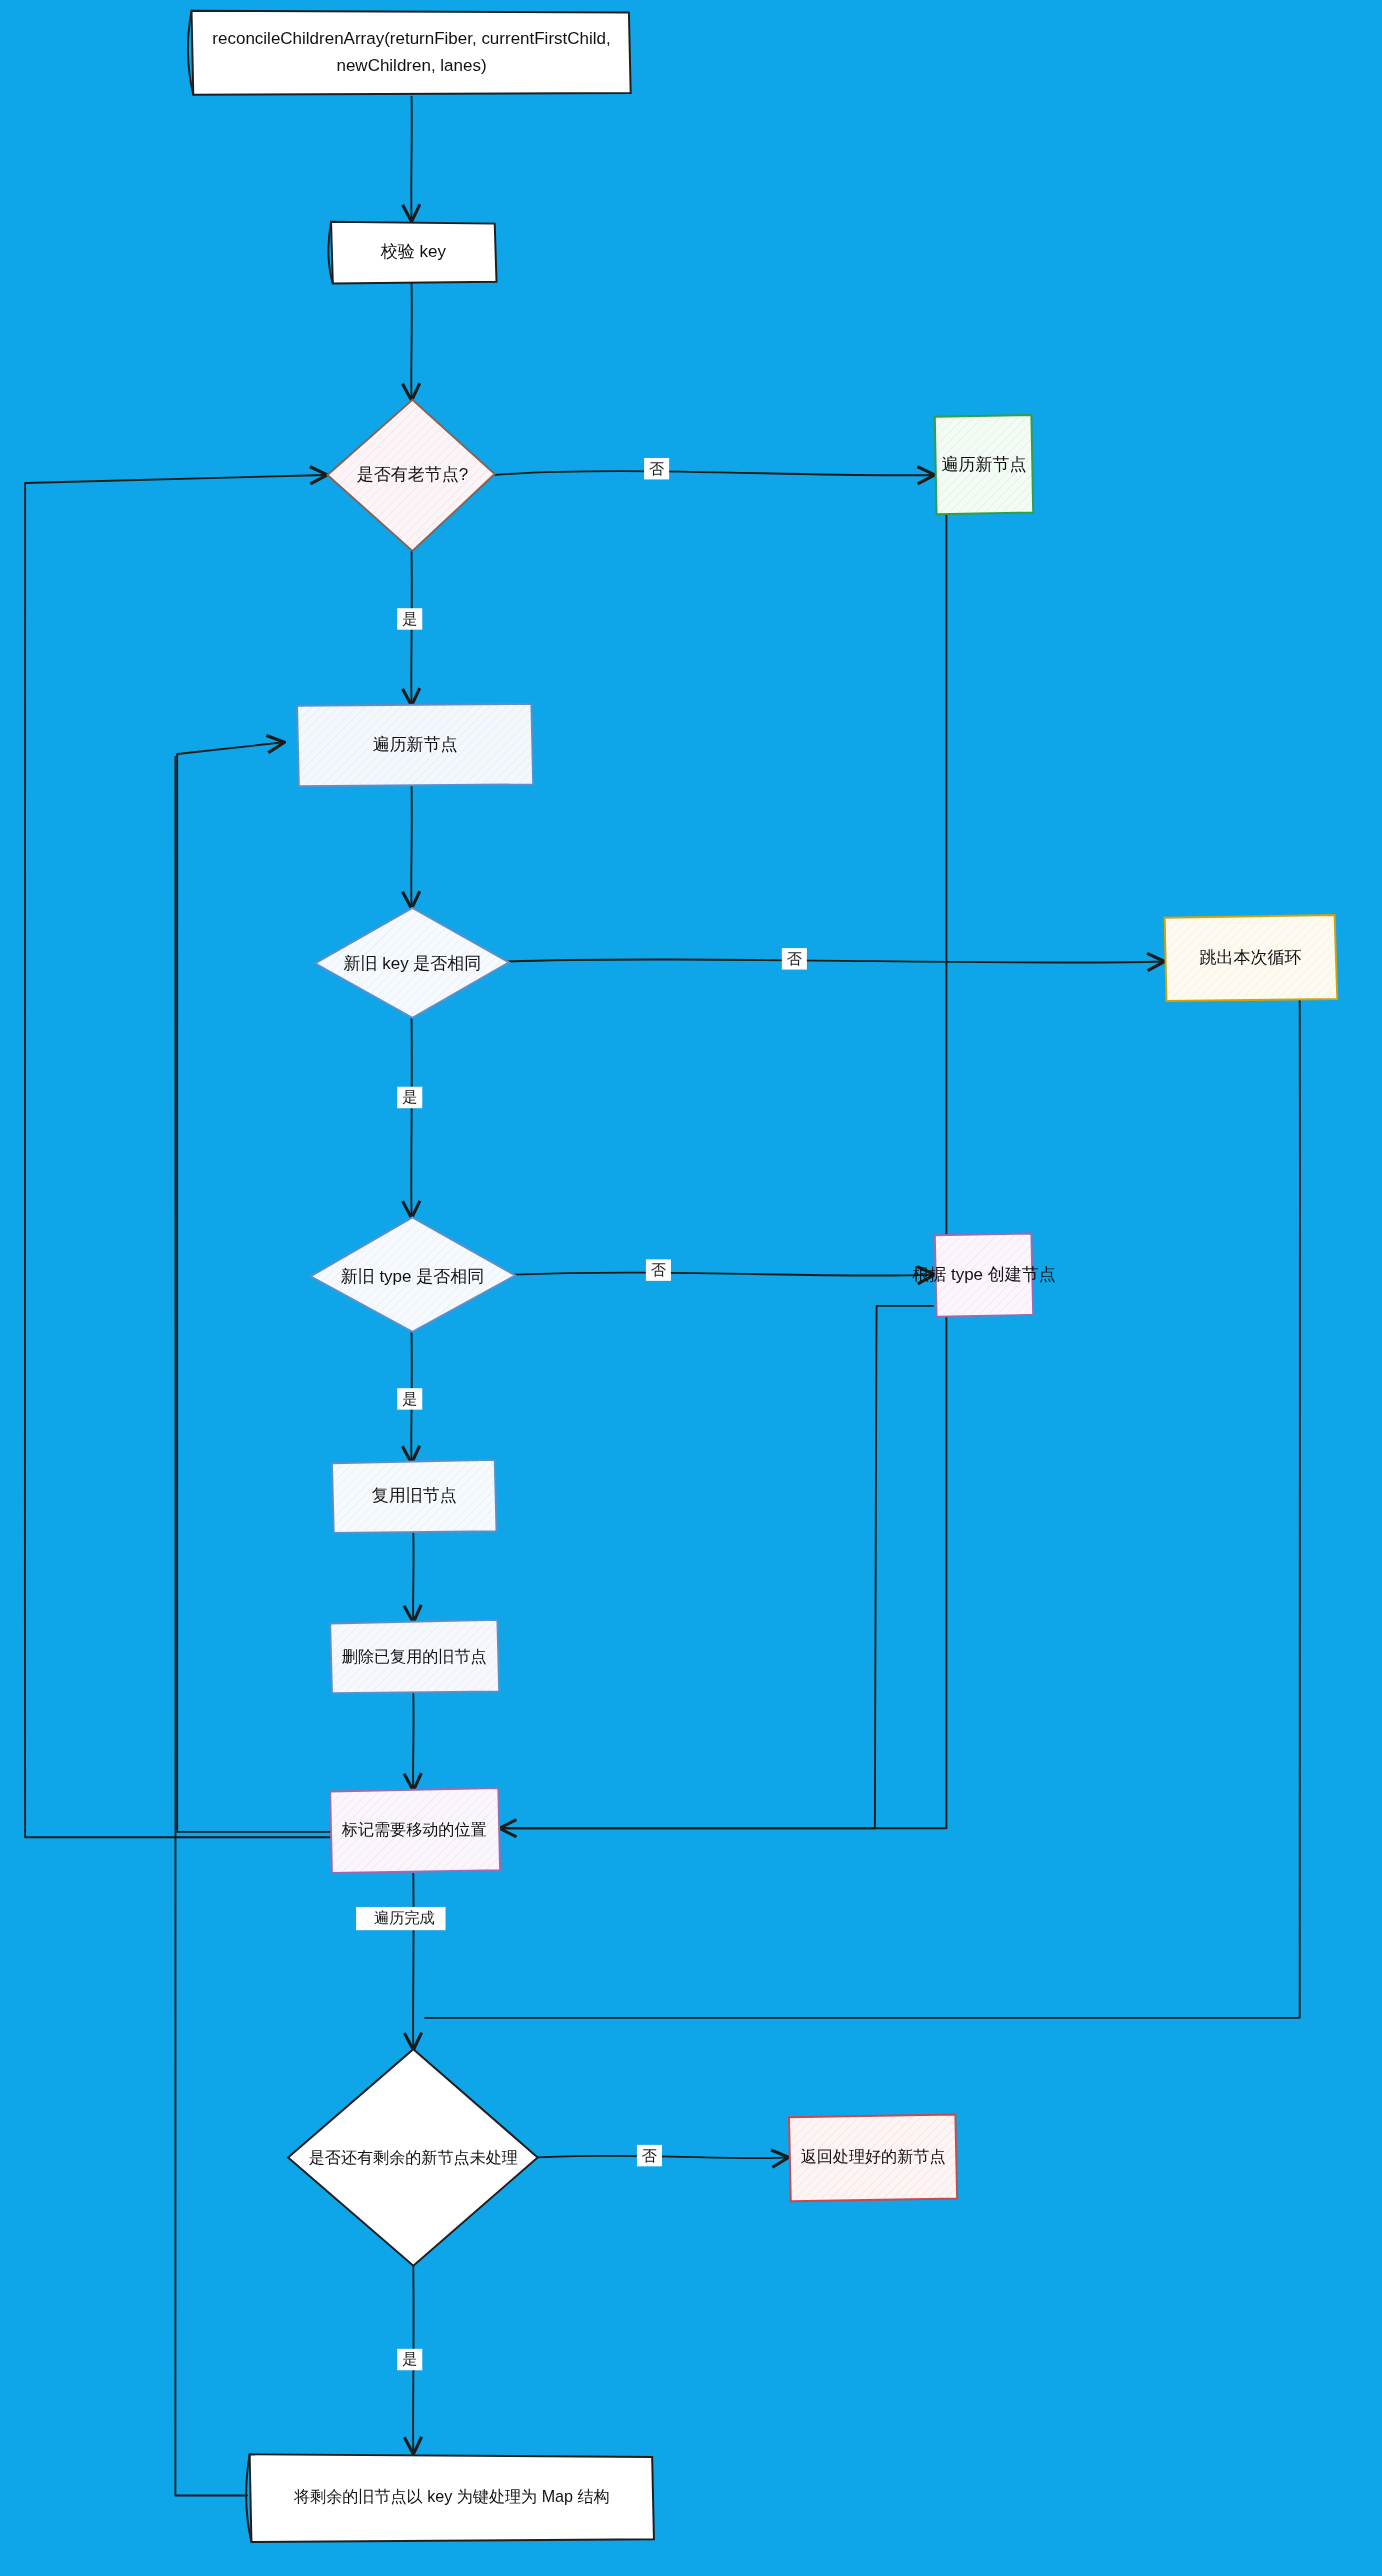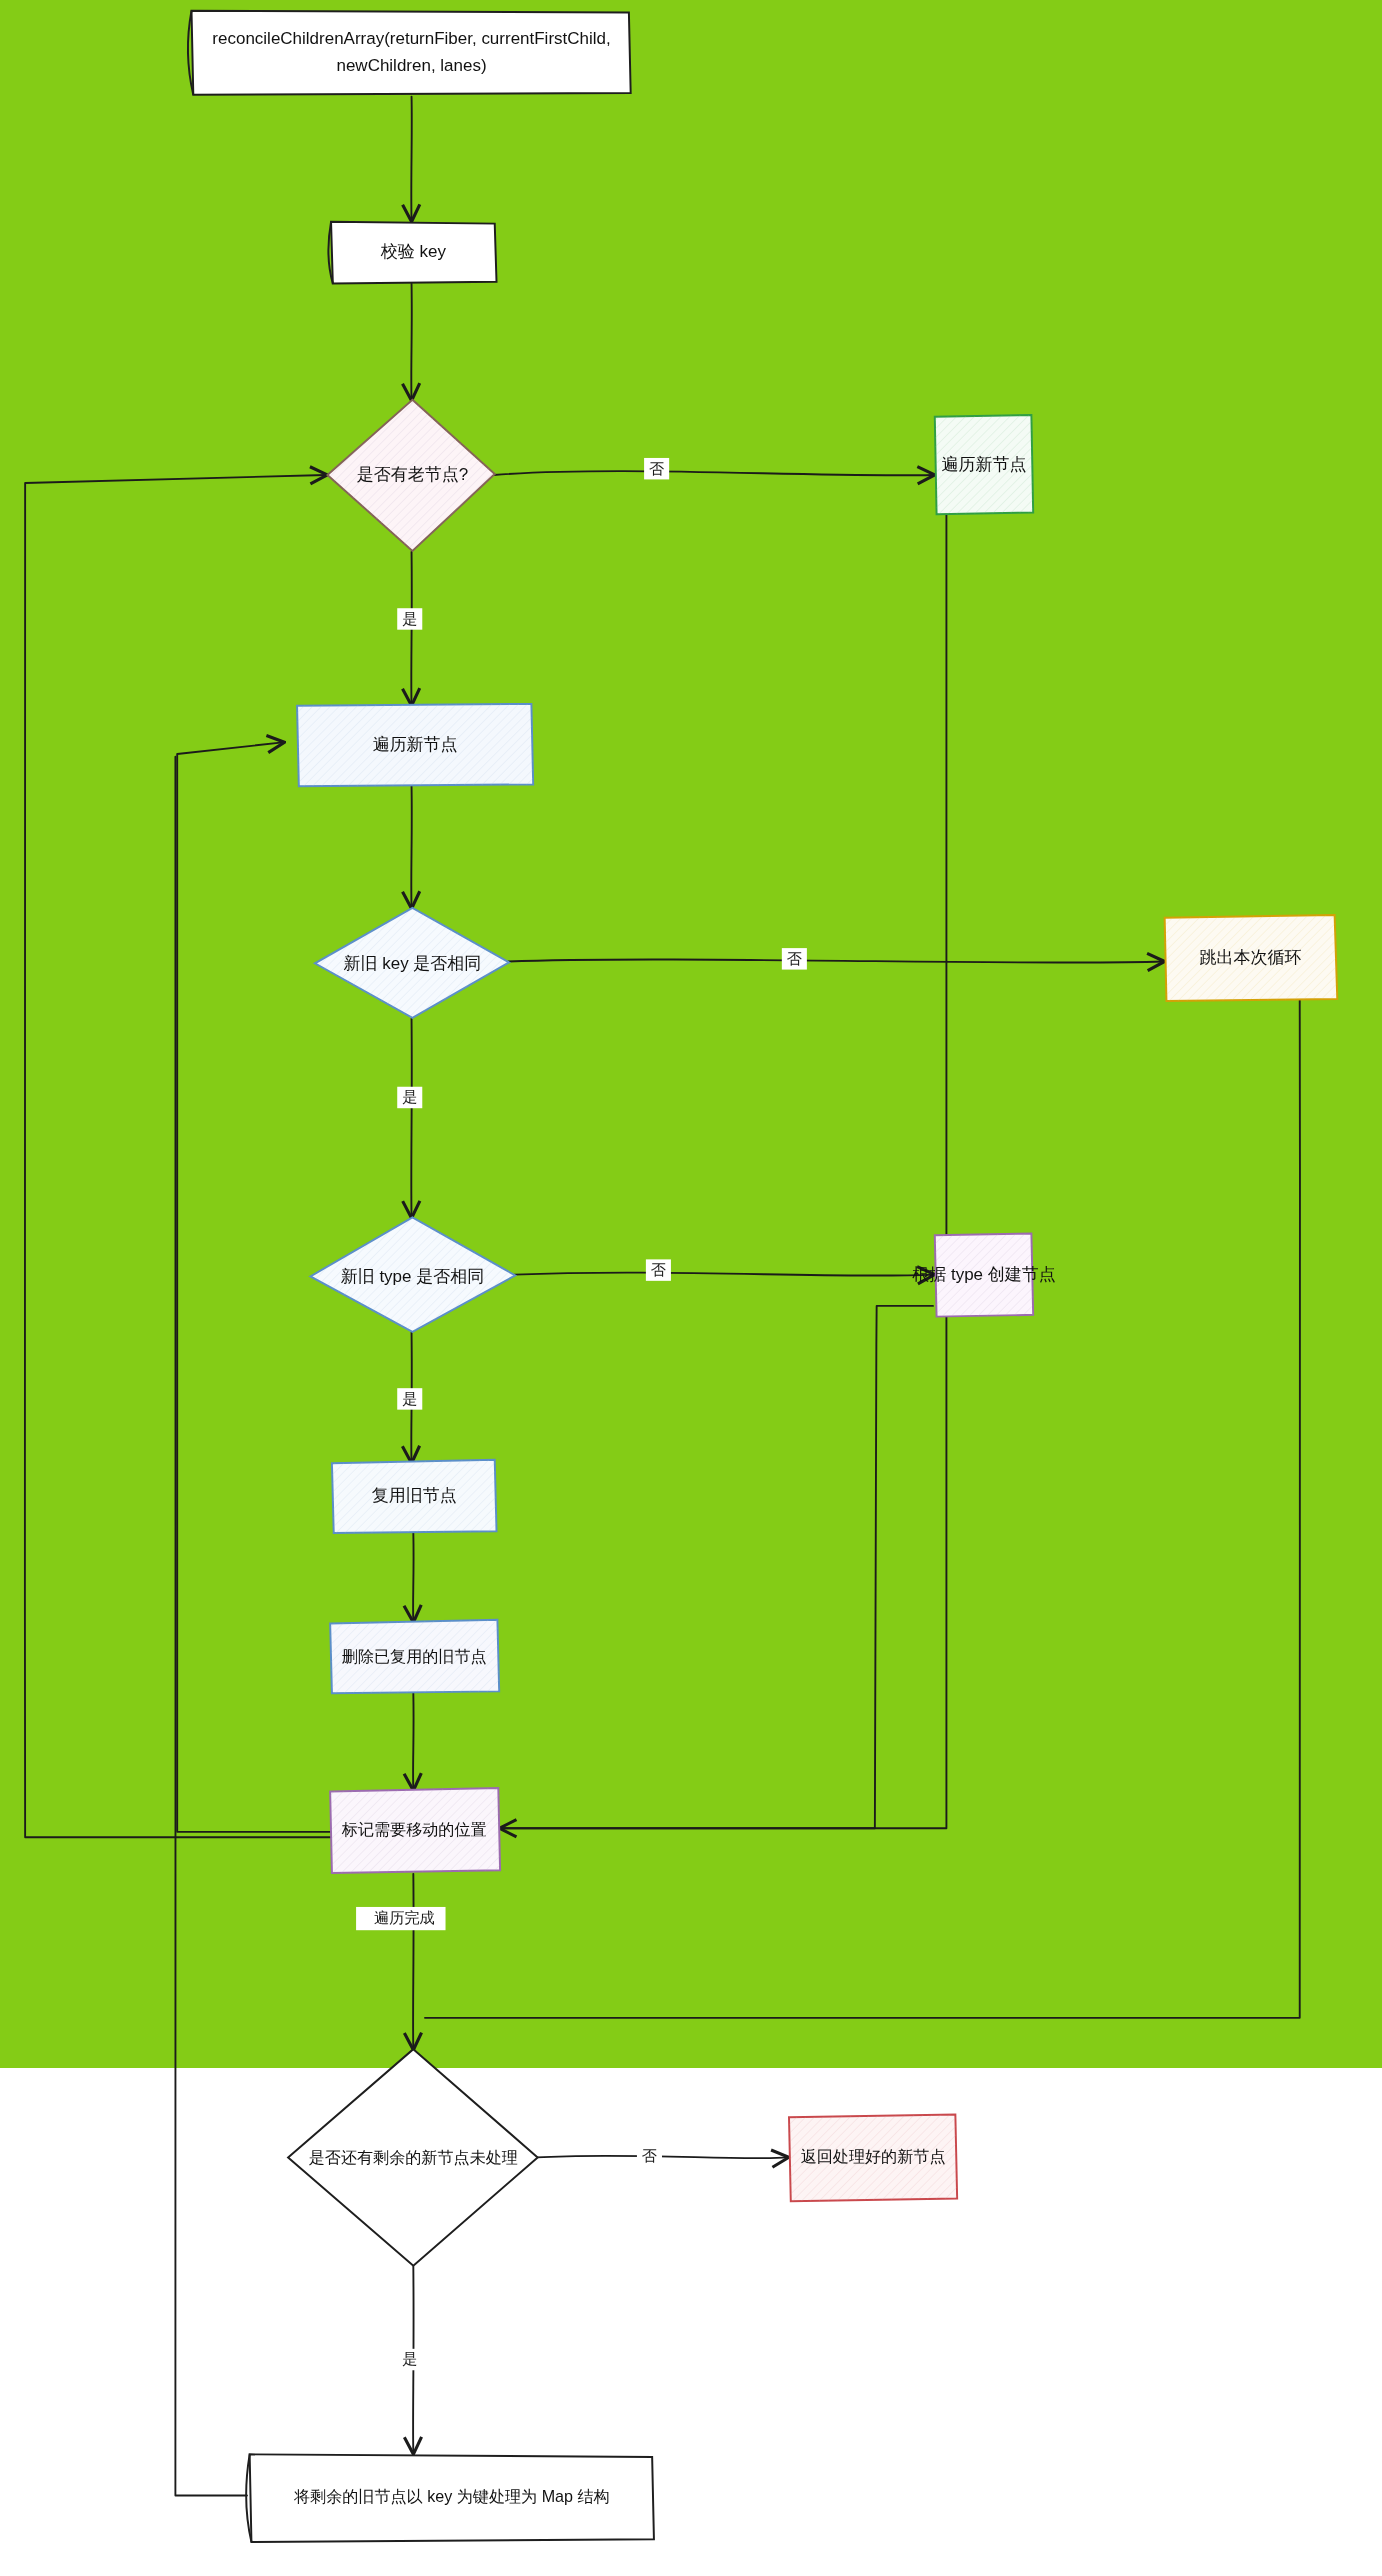--- a/index.html
+++ b/index.html
@@ -1,18 +1,18 @@
 <!DOCTYPE html>
 <html style="font-size:14.3px"><head>
 <meta charset="utf-8">
 <style>
   html,body{margin:0;padding:0;background:#ffffff;}
   body{width:1383px;height:2576px;overflow:hidden;
        font-family:"Liberation Sans","DejaVu Sans",sans-serif;}
-  #stage{position:relative;width:1383px;height:2068px;background:#84cc16;}
+  #stage{position:relative;width:1383px;height:2576px;background:#0ea5e9;}
   svg#flow{position:absolute;left:0;top:0;width:1383px;height:2576px;}
   .nodetext{
     font-family:"Liberation Sans","DejaVu Sans",sans-serif;
     font-size:19px; fill:#111111; text-anchor:middle;
     dominant-baseline:middle; white-space:pre;
   }
   .nodetext.small{font-size:18px;}
   .edgelabel{
     font-family:"Liberation Sans","DejaVu Sans",sans-serif;
     font-size:17px; fill:#1a1a1a; text-anchor:middle;

